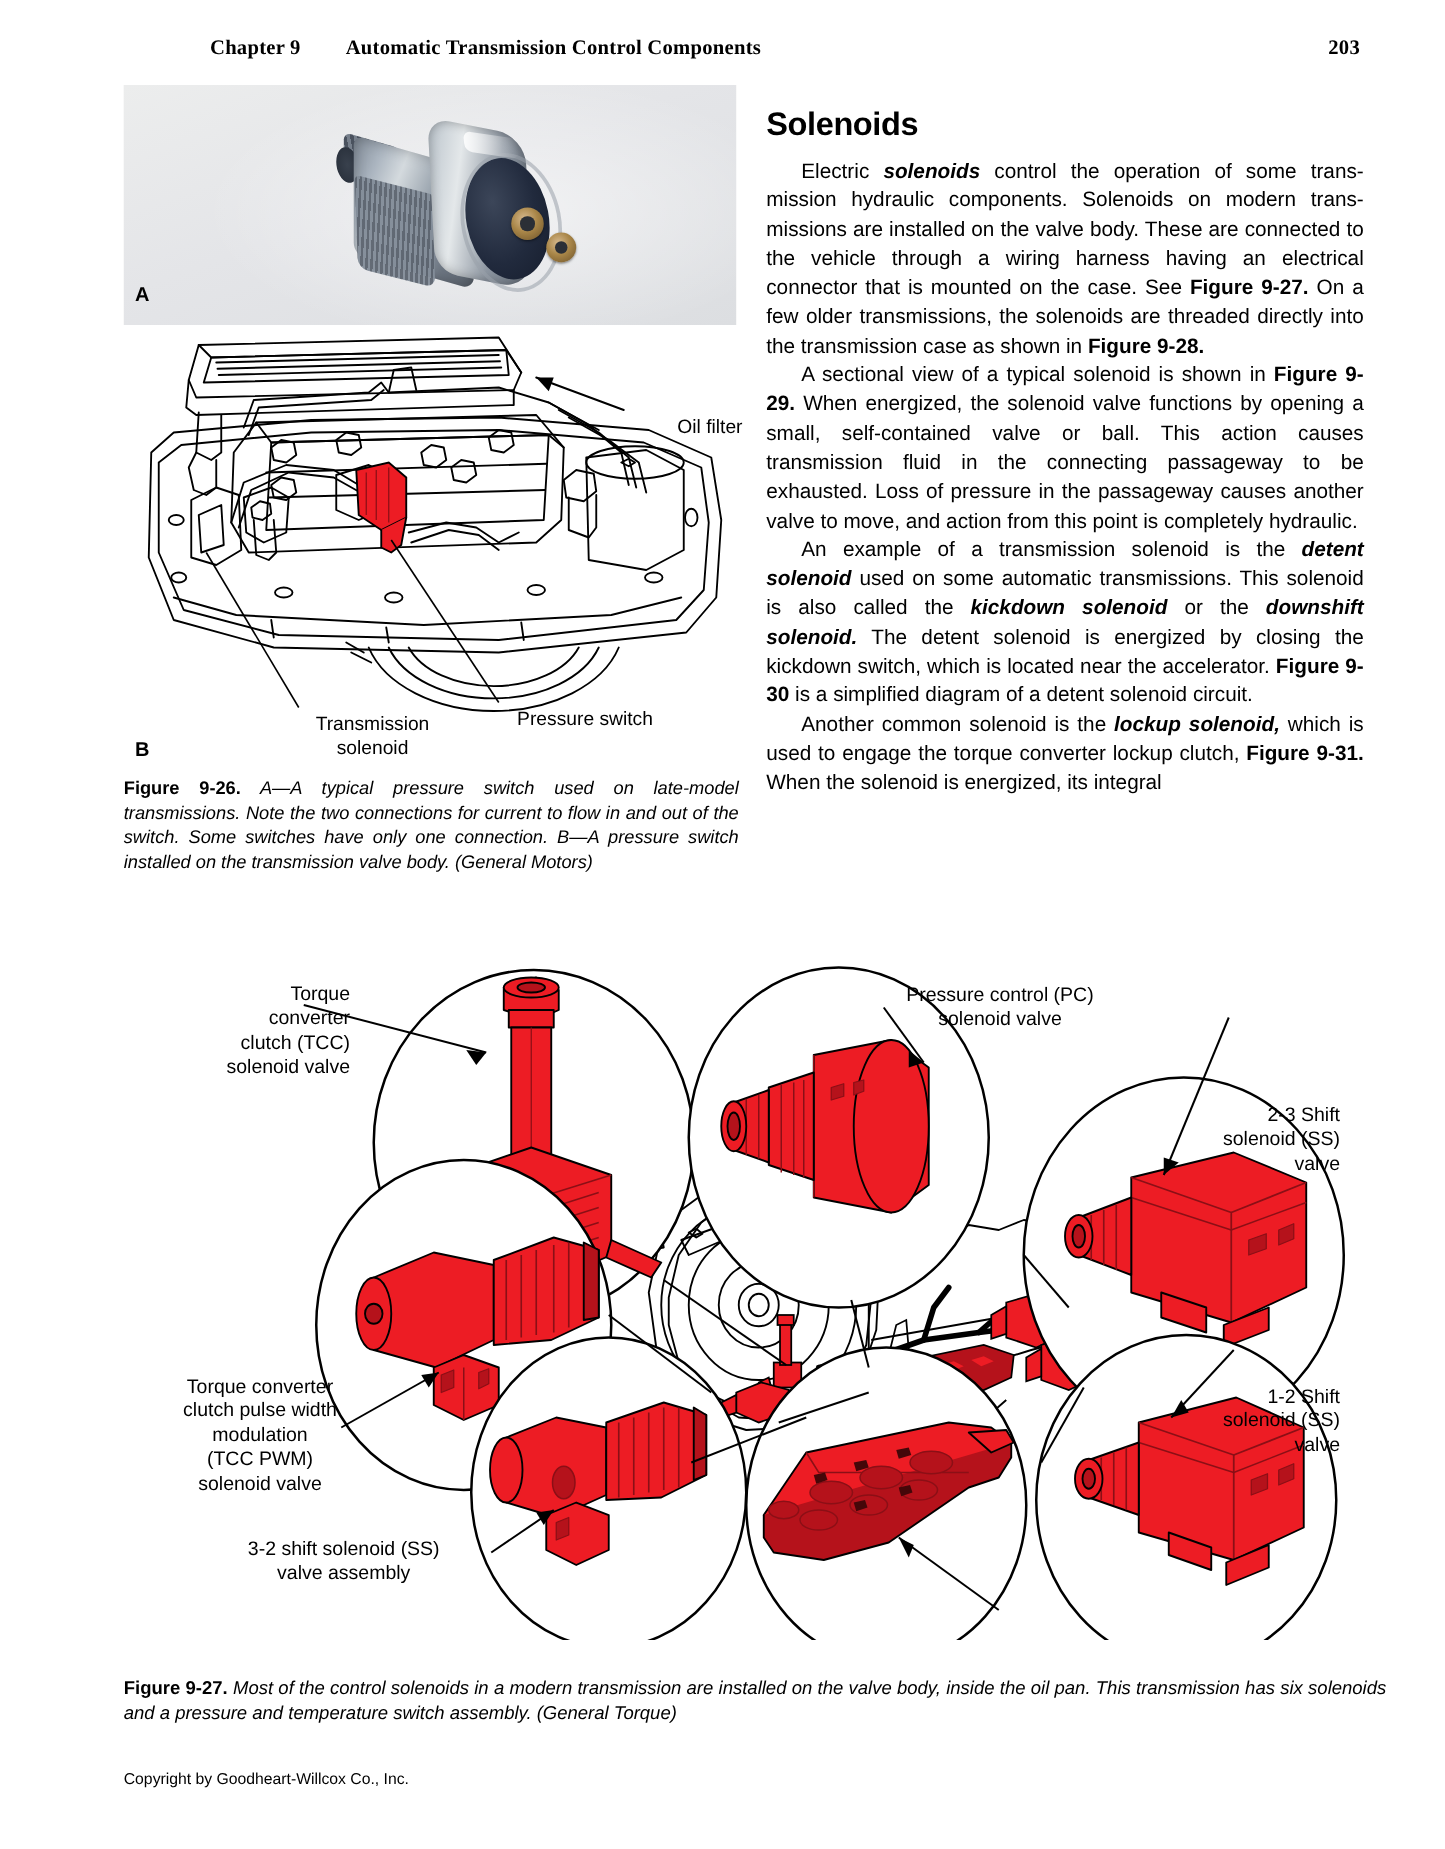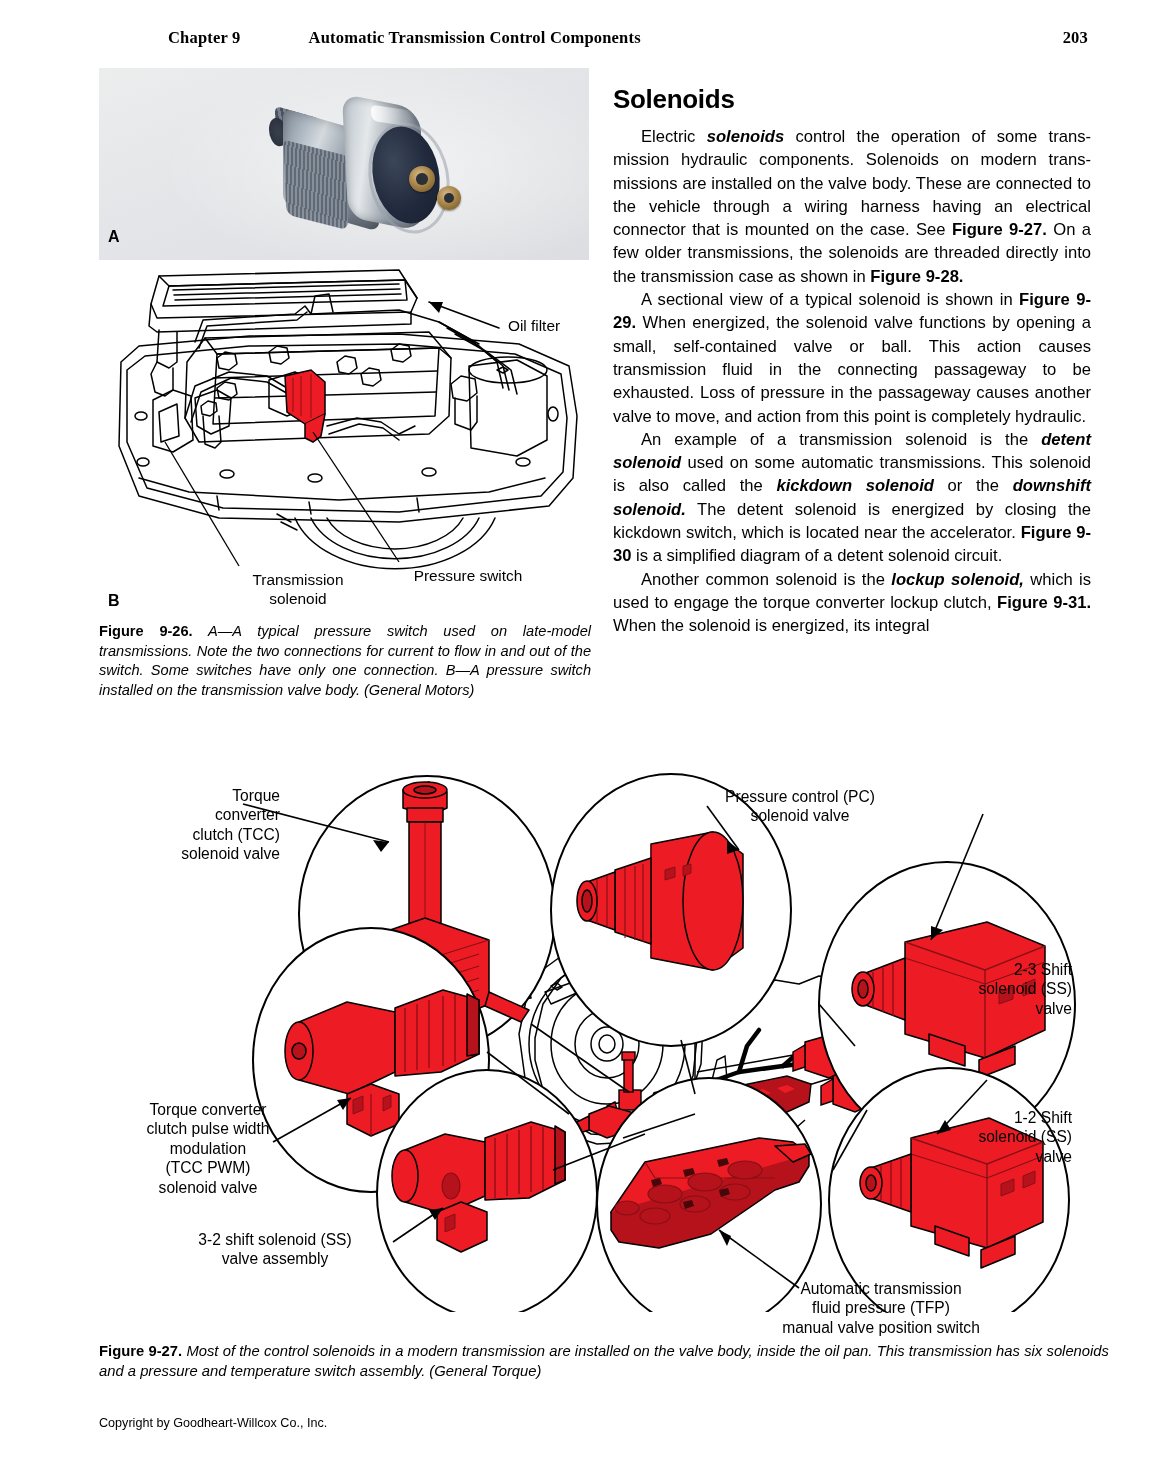--- a/index.html
+++ b/index.html
@@ -11,21 +11,21 @@
     position:relative;
     overflow:hidden;
   }
   .page{position:relative;width:1156px;height:1479px;}
 
   
   .runhead{
     position:absolute; left:168px; top:28px; width:920px;
     font-family:"Liberation Serif", serif;
     font-size:16.5px; font-weight:bold; letter-spacing:.2px;
-    display:flex; align-items:baseline;gap:32px;
+    display:flex; align-items:baseline;
   }
   .runhead .chap{white-space:nowrap;}
   .runhead .ttl{margin-left:36px; white-space:nowrap;}
   .runhead .pgno{margin-left:auto;}
   .col-right{position:absolute; left:613px; top:84px; width:478px;}
 
   h1.sect{
     font-family:"Liberation Sans", sans-serif;
     font-size:26px; font-weight:bold; margin:0 0 10px 0;
     letter-spacing:-.3px;
@@ -284,21 +284,21 @@
       <g stroke="#000" stroke-width="1.3" fill="none">
         <path d="M66 176 L140 300"></path>
         <path d="M214 166 L300 296"></path>
       </g>
     </svg>
   </div>
 
   <div class="fig-label" style="left:213px; top:570px; width:170px; text-align:center;">Transmission
 solenoid</div>
   <div class="fig-label" style="left:388px; top:566px; width:160px; text-align:center;">Pressure switch</div>
-  <div class="fig-label" style="left:474px; top:316px; width:120px; text-align:center;">Oil filter</div>
+  <div class="fig-label" style="left:474px; top:332px; width:120px; text-align:right;">Oil filter</div>
   <div class="mark-B">B</div>
 
   <div class="cap26 caption">
     <span class="cfig">Figure 9-26.</span><span> A—A typical pressure switch used on late-model transmissions. Note the two connections for current to flow in and out of the switch. Some switches have only one connection. B—A pressure switch installed on the transmission valve body. (General Motors)</span>
   </div>
 
   <div class="col-right">
     <h1 class="sect">Solenoids</h1>
     <div class="body-text">
       <p class="ind"><span>Electric </span><span class="bi">solenoids</span><span> control the operation of some trans­mission hydraulic components. Solenoids on modern trans­missions are installed on the valve body. These are con­nected to the vehicle through a wiring harness having an electrical connector that is mounted on the case. See </span><span class="b">Figure 9-27.</span><span> On a few older transmissions, the solenoids are threaded directly into the transmission case as shown in </span><span class="b">Figure 9-28.</span></p>
@@ -574,36 +574,33 @@
       </g>
     </svg>
   </div>
 
   <div class="f27-label r" style="left:160px; top:786px; width:120px;">Torque
 converter
 clutch (TCC)
 solenoid valve</div>
   <div class="f27-label c" style="left:700px; top:787px; width:200px;">Pressure control (PC)
 solenoid valve</div>
-  <div class="f27-label r" style="left:930px; top:960px; width:142px;">2-3 Shift
+  <div class="f27-label r" style="left:930px; top:883px; width:142px;">2-3 Shift
 solenoid (SS)
 valve</div>
   <div class="f27-label c" style="left:115px; top:1100px; width:186px;text-align:center;">Torque converter
 clutch pulse width
 modulation
 (TCC PWM)
 solenoid valve</div>
   <div class="f27-label r" style="left:930px; top:1108px; width:142px;">1-2 Shift
 solenoid (SS)
 valve</div>
   <div class="f27-label c" style="left:160px; top:1230px; width:230px;">3-2 shift solenoid (SS)
 valve assembly</div>
-  <div class="f27-label c" style="left:750px; top:1279px; width:262px;">Automatic transmission
-fluid pressure (TFP)
-manual valve position switch</div>
 
   <div class="cap27 caption">
     <span class="cfig">Figure 9-27.</span><span> Most of the control solenoids in a modern transmission are installed on the valve body, inside the oil pan. This transmis­sion has six solenoids and a pressure and temperature switch assembly. (General Torque)</span>
   </div>
 
   <div class="copyright">Copyright by Goodheart-Willcox Co., Inc.</div>
 
 </div>
 
 </body></html>

